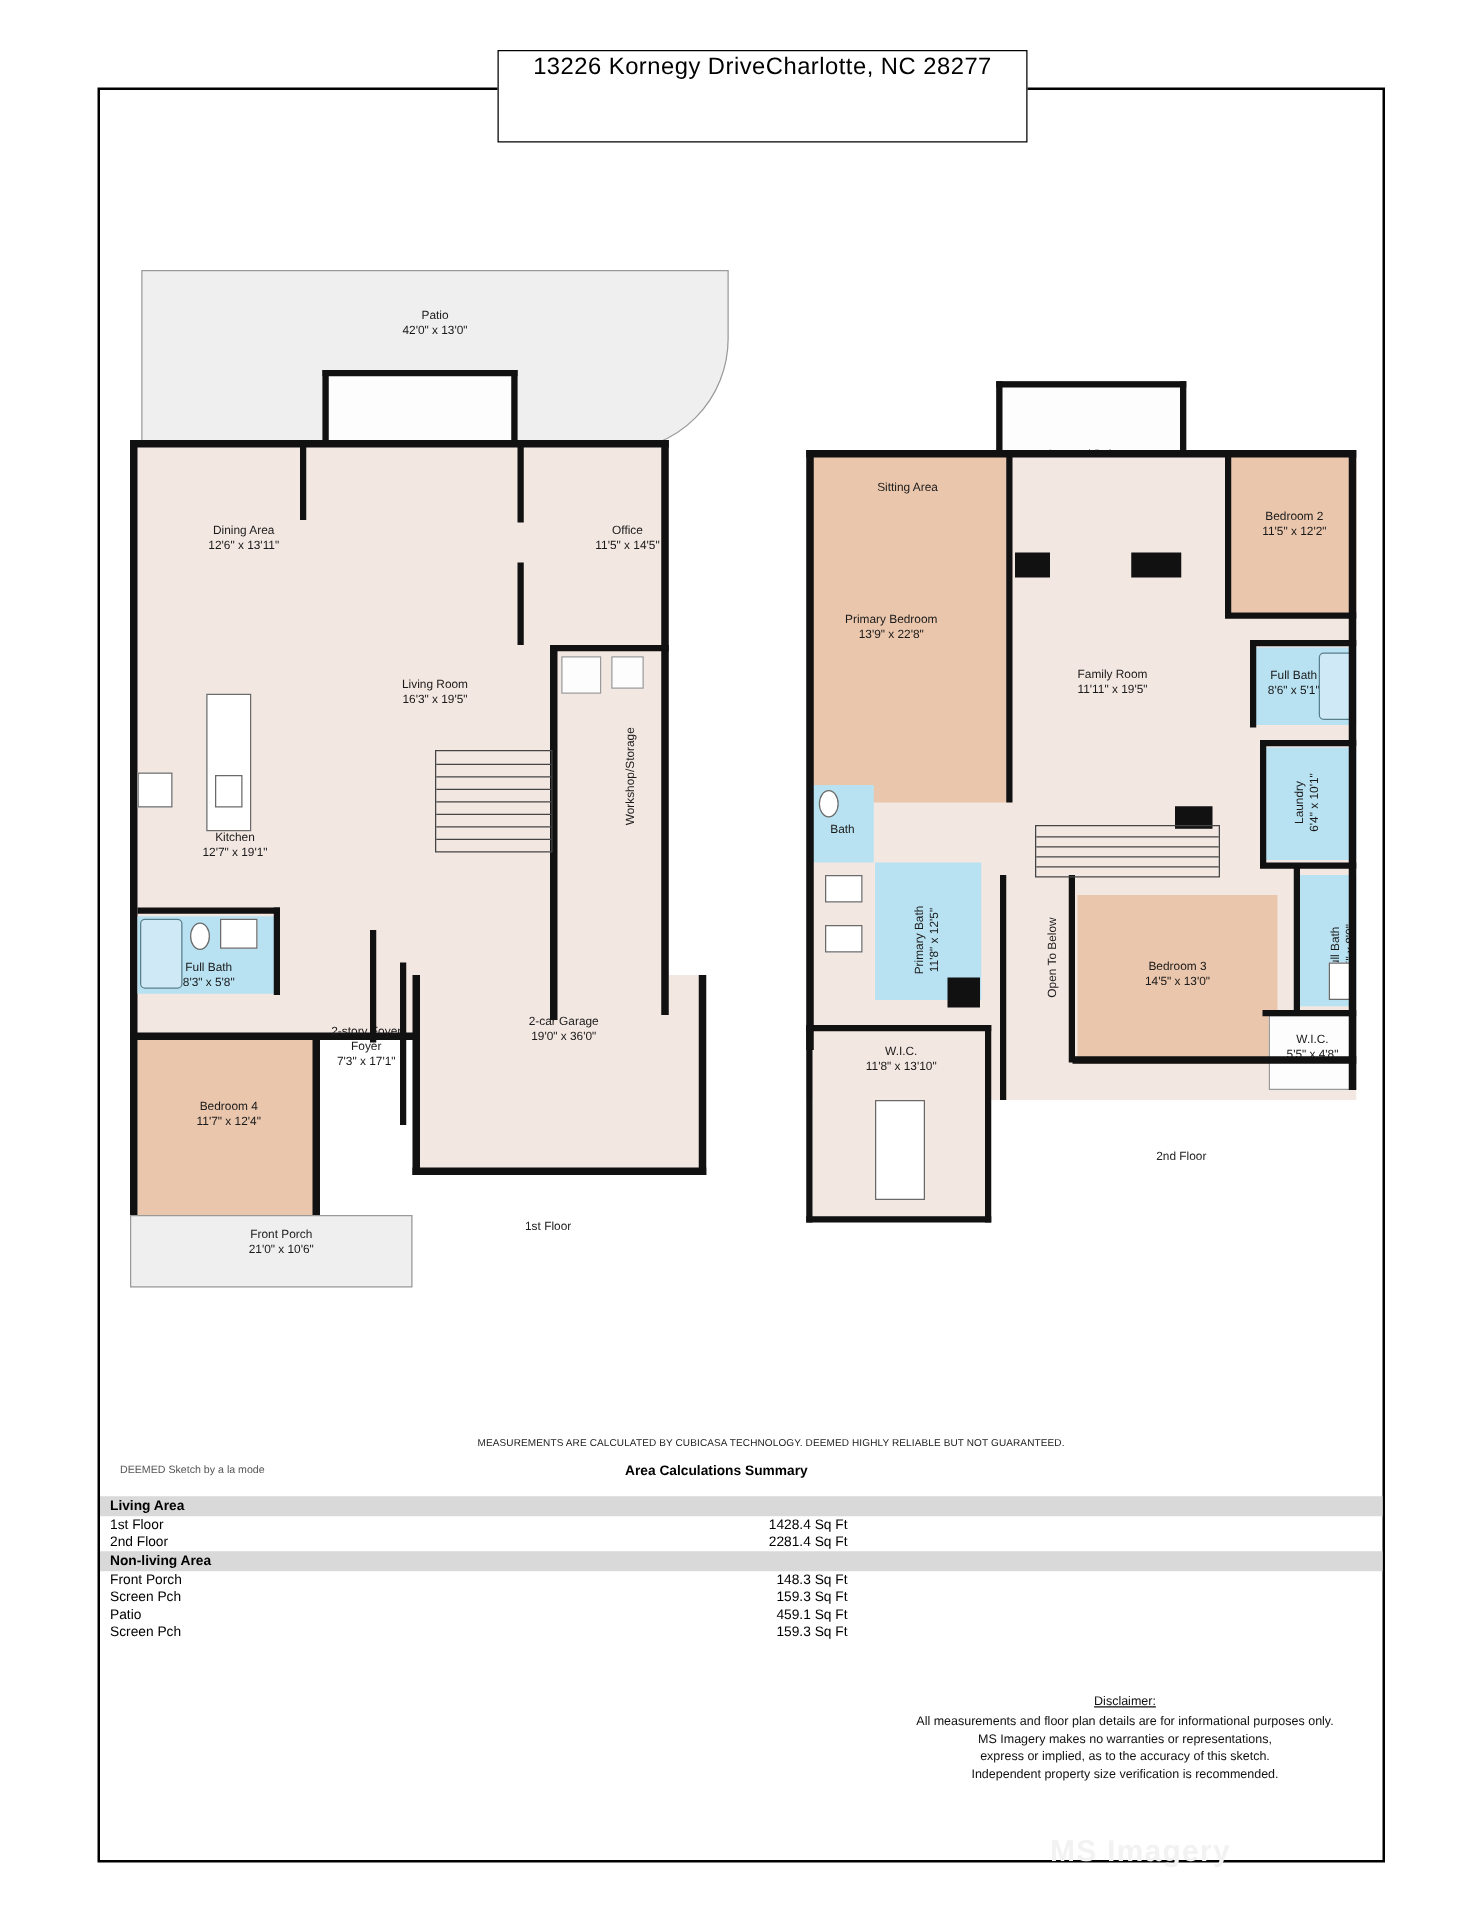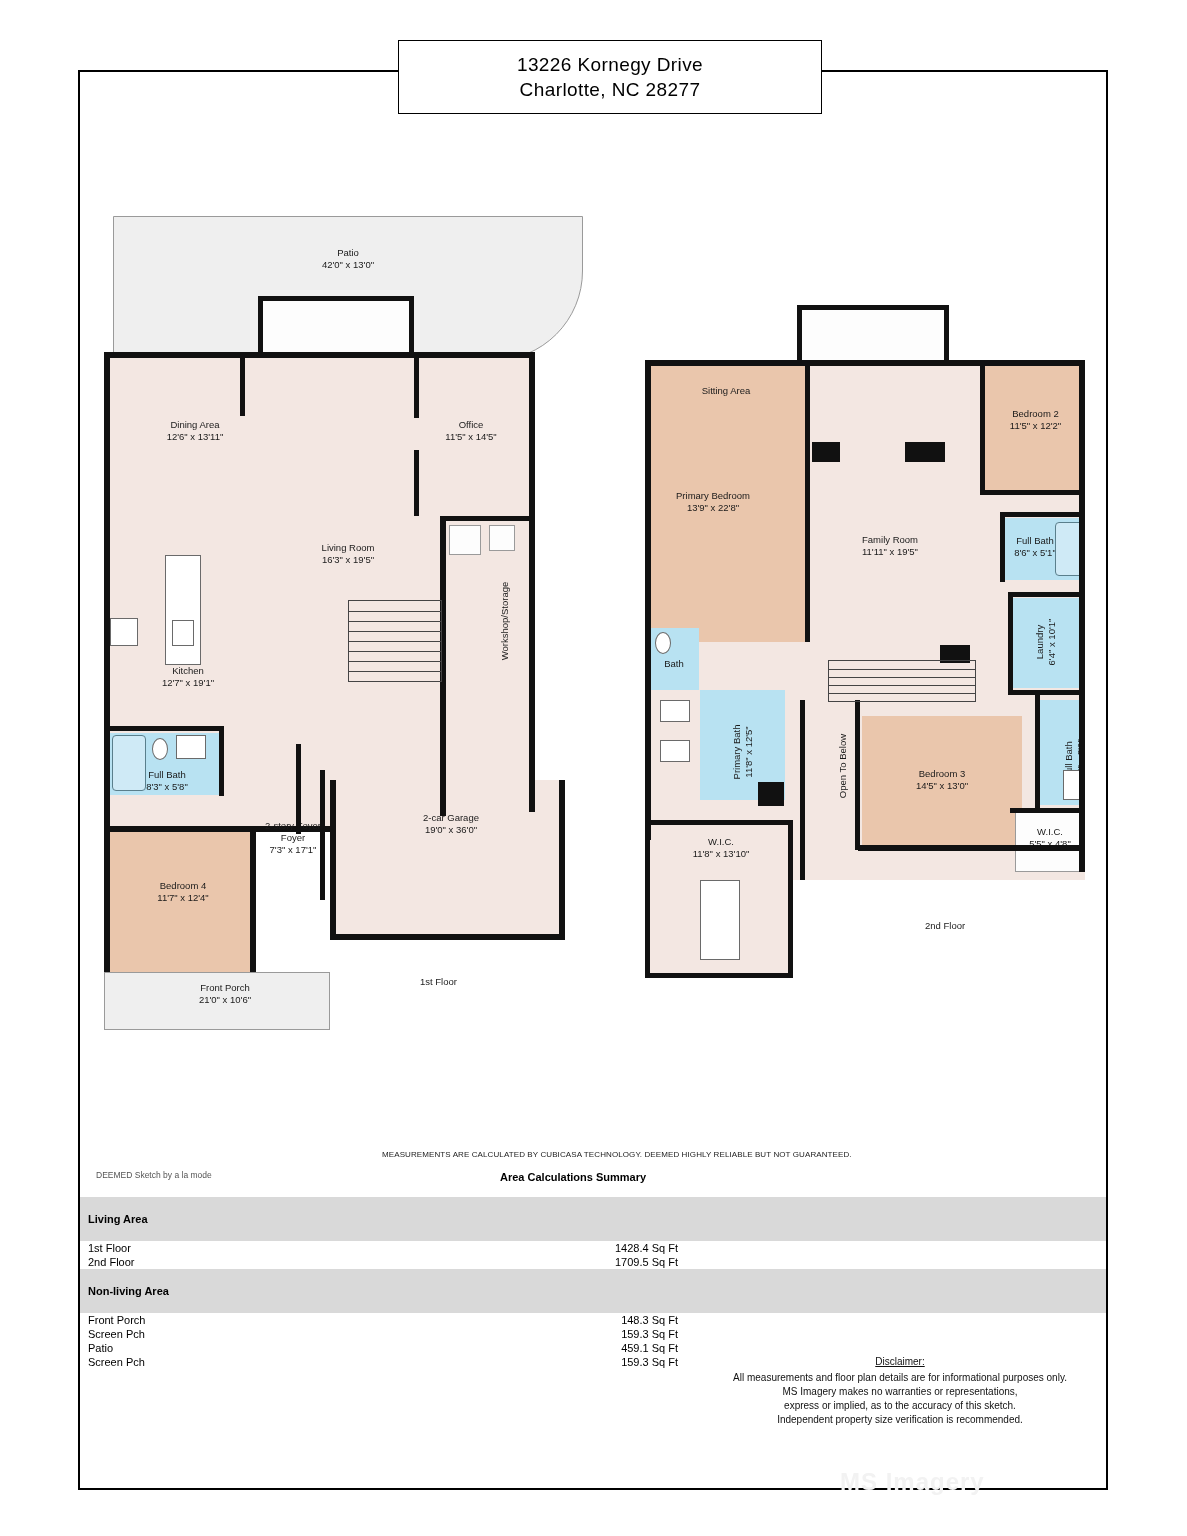--- a/index.html
+++ b/index.html
@@ -4,21 +4,21 @@
 <style>
   html,body{margin:0;padding:0;background:#ffffff;}
   body{font-family:"Liberation Sans", sans-serif;color:#000;}
   #page{position:relative;width:1187px;height:1536px;background:#fff;overflow:hidden;}
 
   
   .outer-frame{position:absolute;left:78px;top:70px;width:1030px;height:1420px;border:2px solid #000;box-sizing:border-box;}
 
   
   .title-box{position:absolute;left:398px;top:40px;width:422px;height:72px;border:1.5px solid #000;background:#fff;z-index:5;
-    display:flex;flex-direction:column;align-items:center;justify-content:center;}
+    display:flex;flex-direction:row;justify-content:center;}
   .title-line{font-size:19px;letter-spacing:.4px;line-height:25px;}
 
   
   .wall{position:absolute;background:#111;}
   .room{position:absolute;box-sizing:border-box;}
   .fill-beige{background:#f3e7e2;}
   .fill-tan{background:#eac6ac;}
   .fill-blue{background:#b8e2f2;}
   .fill-grey{background:#efefef;}
   .fill-white{background:#fdfdfd;}
@@ -27,21 +27,21 @@
   .lbl .nm{display:block;}
   .lbl .dm{display:block;}
   .lbl.vert{transform:rotate(-90deg);transform-origin:center center;white-space:nowrap;}
   .floor-tag{position:absolute;font-size:9.5px;color:#222;}
 
   
   .note-meas{position:absolute;left:382px;top:1150px;font-size:8px;color:#222;letter-spacing:.1px;}
   .note-total{position:absolute;left:96px;top:1170px;font-size:8.5px;color:#555;}
   .summary-title{position:absolute;left:500px;top:1171px;font-size:11px;font-weight:bold;}
   .tbl{position:absolute;left:80px;top:1197px;width:1026px;font-size:11px;}
-  .band{background:#d9d9d9;font-weight:bold;padding:16px 8px;}
+  .band{background:#d9d9d9;font-weight:bold;padding:2px 8px;}
   .row{display:flex;padding:1px 8px;}
   .row .c1{width:420px;}
   .row .c2{width:170px;text-align:right;}
   .row.bold{font-weight:bold;}
 
   .disclaimer{position:absolute;left:700px;top:1355px;width:400px;text-align:center;font-size:10px;line-height:14px;color:#111;}
   .disclaimer .hd{text-decoration:underline;display:block;margin-bottom:2px;}
   .credit{position:absolute;left:760px;top:1440px;width:340px;text-align:right;font-size:11px;color:#333;}
   .credit .big{font-size:14px;font-weight:bold;color:#222;}
   .watermark{position:absolute;left:840px;top:1468px;font-size:24px;color:#f2f2f2;font-weight:bold;letter-spacing:1px;}
@@ -93,21 +93,21 @@
     <div class="wall" style="left:559px;top:780px;width:6px;height:160px;"></div>
     <div class="wall" style="left:440px;top:516px;width:6px;height:300px;"></div>
     <div class="wall" style="left:440px;top:516px;width:95px;height:5px;"></div>
 
     <div class="lbl" style="left:115px;top:419px;width:160px;">
       <span class="nm">Dining Area</span>
       <span class="dm">12'6" x 13'11"</span>
     </div>
     <div class="wall" style="left:240px;top:356px;width:5px;height:60px;"></div>
 
-    <div class="lbl" style="left:391px;top:419px;width:160px;">
+    <div class="lbl" style="left:422px;top:419px;width:160px;">
       <span class="nm">Office</span>
       <span class="dm">11'5" x 14'5"</span>
     </div>
     <div class="wall" style="left:414px;top:356px;width:5px;height:62px;"></div>
     <div class="wall" style="left:414px;top:450px;width:5px;height:66px;"></div>
 
     <div class="lbl" style="left:268px;top:542px;width:160px;">
       <span class="nm">Living Room</span>
       <span class="dm">16'3" x 19'5"</span>
     </div>
@@ -308,21 +308,21 @@
   <div class="summary-title">Area Calculations Summary</div>
 
   <div class="tbl">
     <div class="band">Living Area</div>
     <div class="row">
       <div class="c1">1st Floor</div>
       <div class="c2">1428.4 Sq Ft</div>
     </div>
     <div class="row">
       <div class="c1">2nd Floor</div>
-      <div class="c2">1709.5 Sq Ft</div>
+      <div class="c2">2281.4 Sq Ft</div>
     </div>
     <div class="band">Non-living Area</div>
     <div class="row">
       <div class="c1">Front Porch</div>
       <div class="c2">148.3 Sq Ft</div>
     </div>
     <div class="row">
       <div class="c1">Screen Pch</div>
       <div class="c2">159.3 Sq Ft</div>
     </div>

